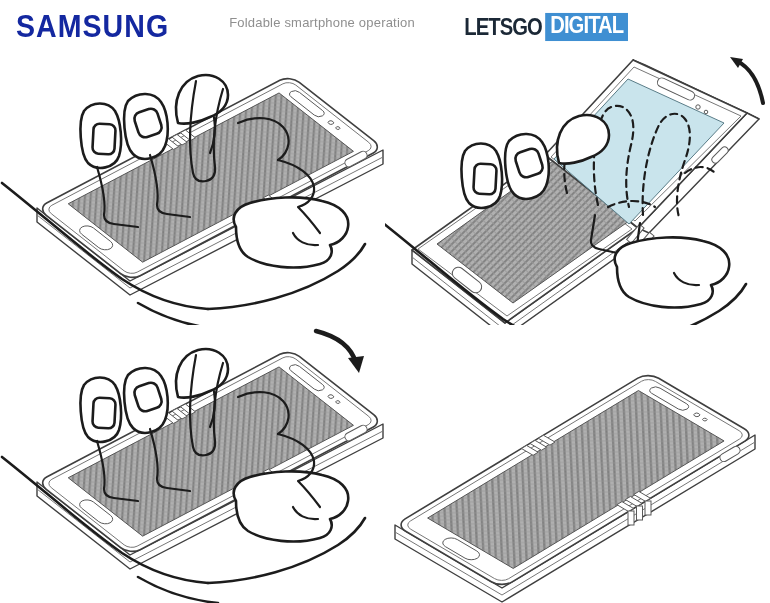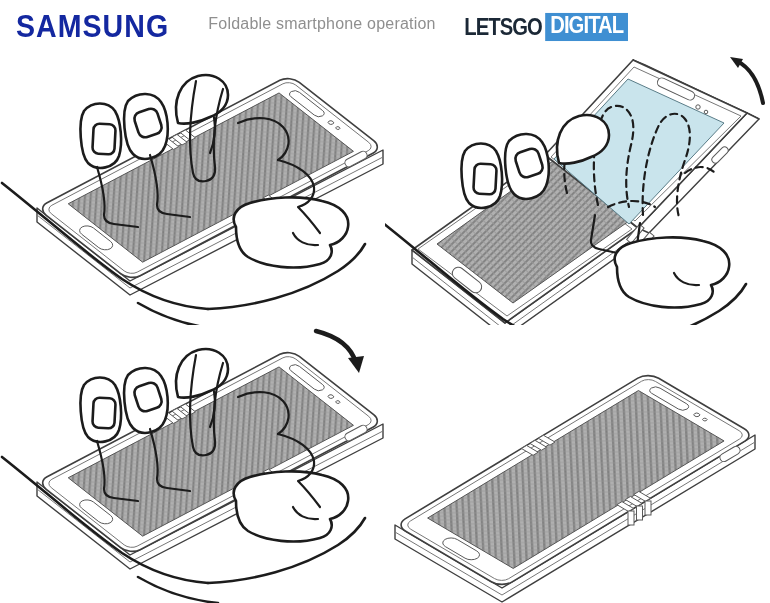--- a/index.html
+++ b/index.html
@@ -13,21 +13,21 @@
     display:flex; align-items:center; justify-content:space-between;
     padding:0 16px; box-sizing:border-box; background:var(--c-background,#fff);
   }
   .samsung-logo {
     font-weight:bold; font-size:28px; letter-spacing:1px;
     color:var(--c-samsung-blue,#1428a0);
     transform:scale(1.02,1.12); transform-origin:left center;
   }
   .page-title {
     position:absolute; left:50%; top:15px; transform:translateX(-50%);
-    font-size:16px; color:var(--c-title-gray,#8f8f8f); letter-spacing:.2px;
+    font-size:13px; color:var(--c-title-gray,#8f8f8f); letter-spacing:.2px;
     white-space:nowrap;
   }
   .letsgo-logo { display:flex; align-items:center; gap:4px;
     transform:scale(.92,1.08); transform-origin:right center; }
   .letsgo-part1 {
     font-weight:bold; font-size:22px; letter-spacing:-1px;
     color:var(--c-letsgo-navy,#1b2836);
   }
   .letsgo-part2 {
     font-weight:bold; font-size:22px; letter-spacing:-1px; color:#fff;

